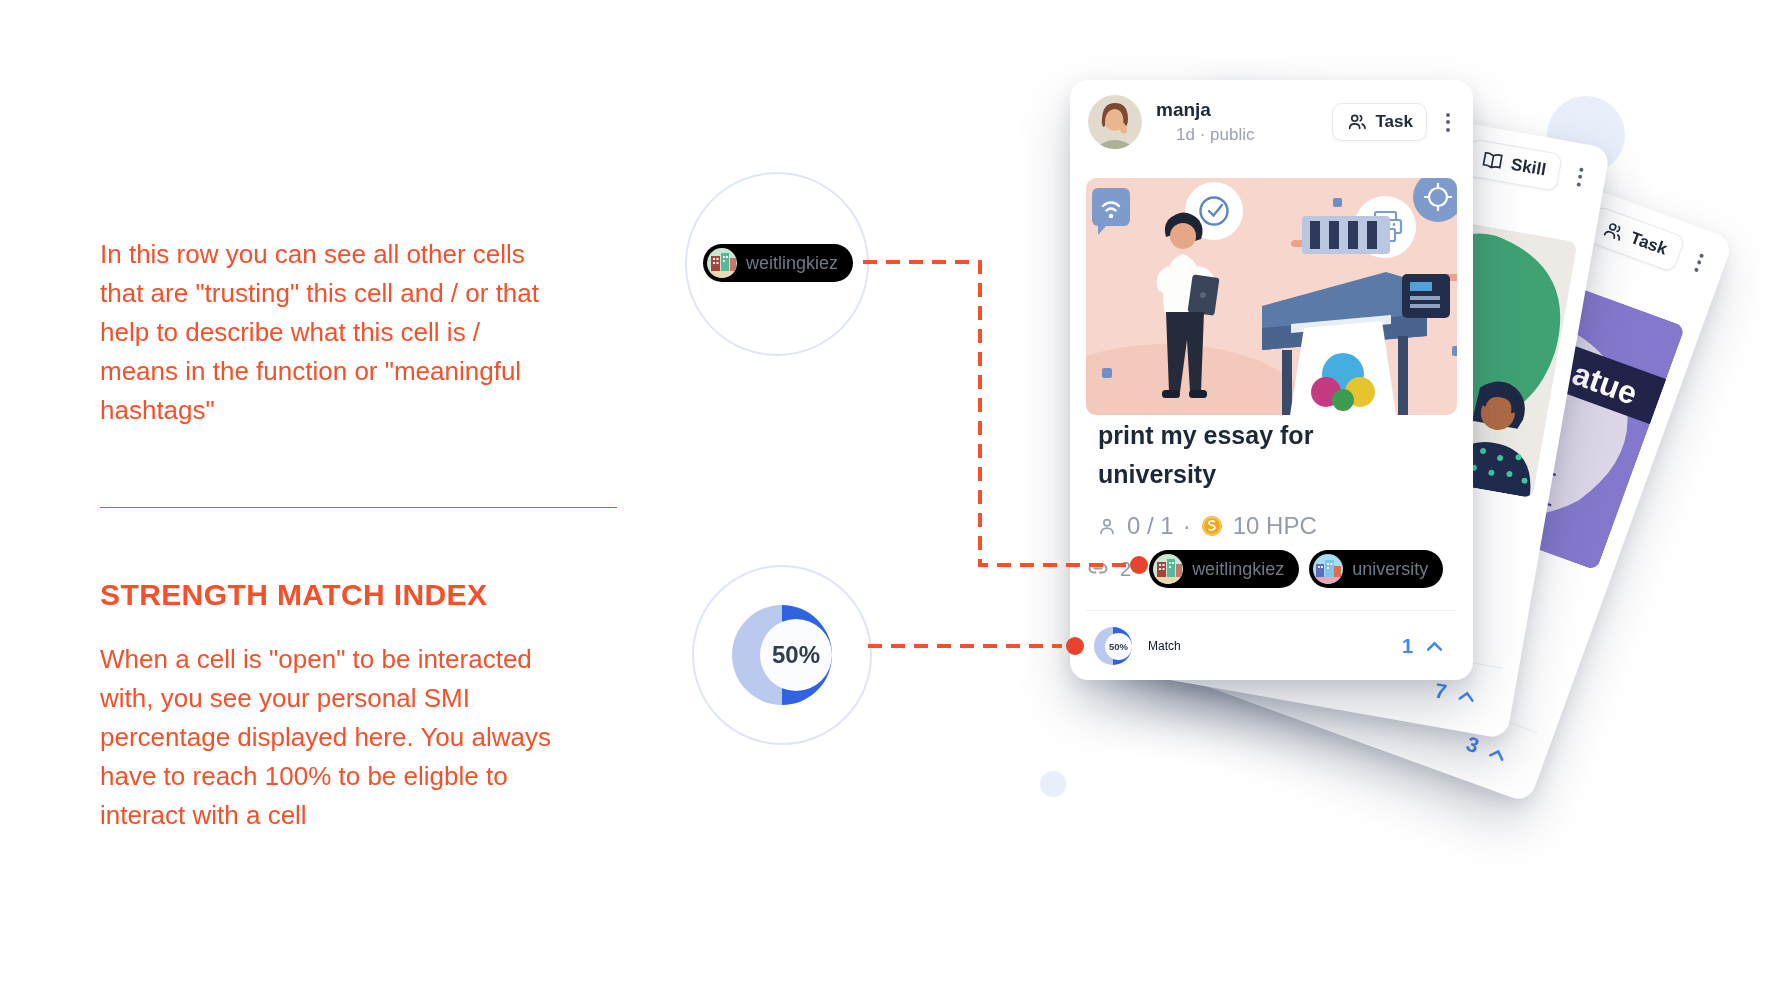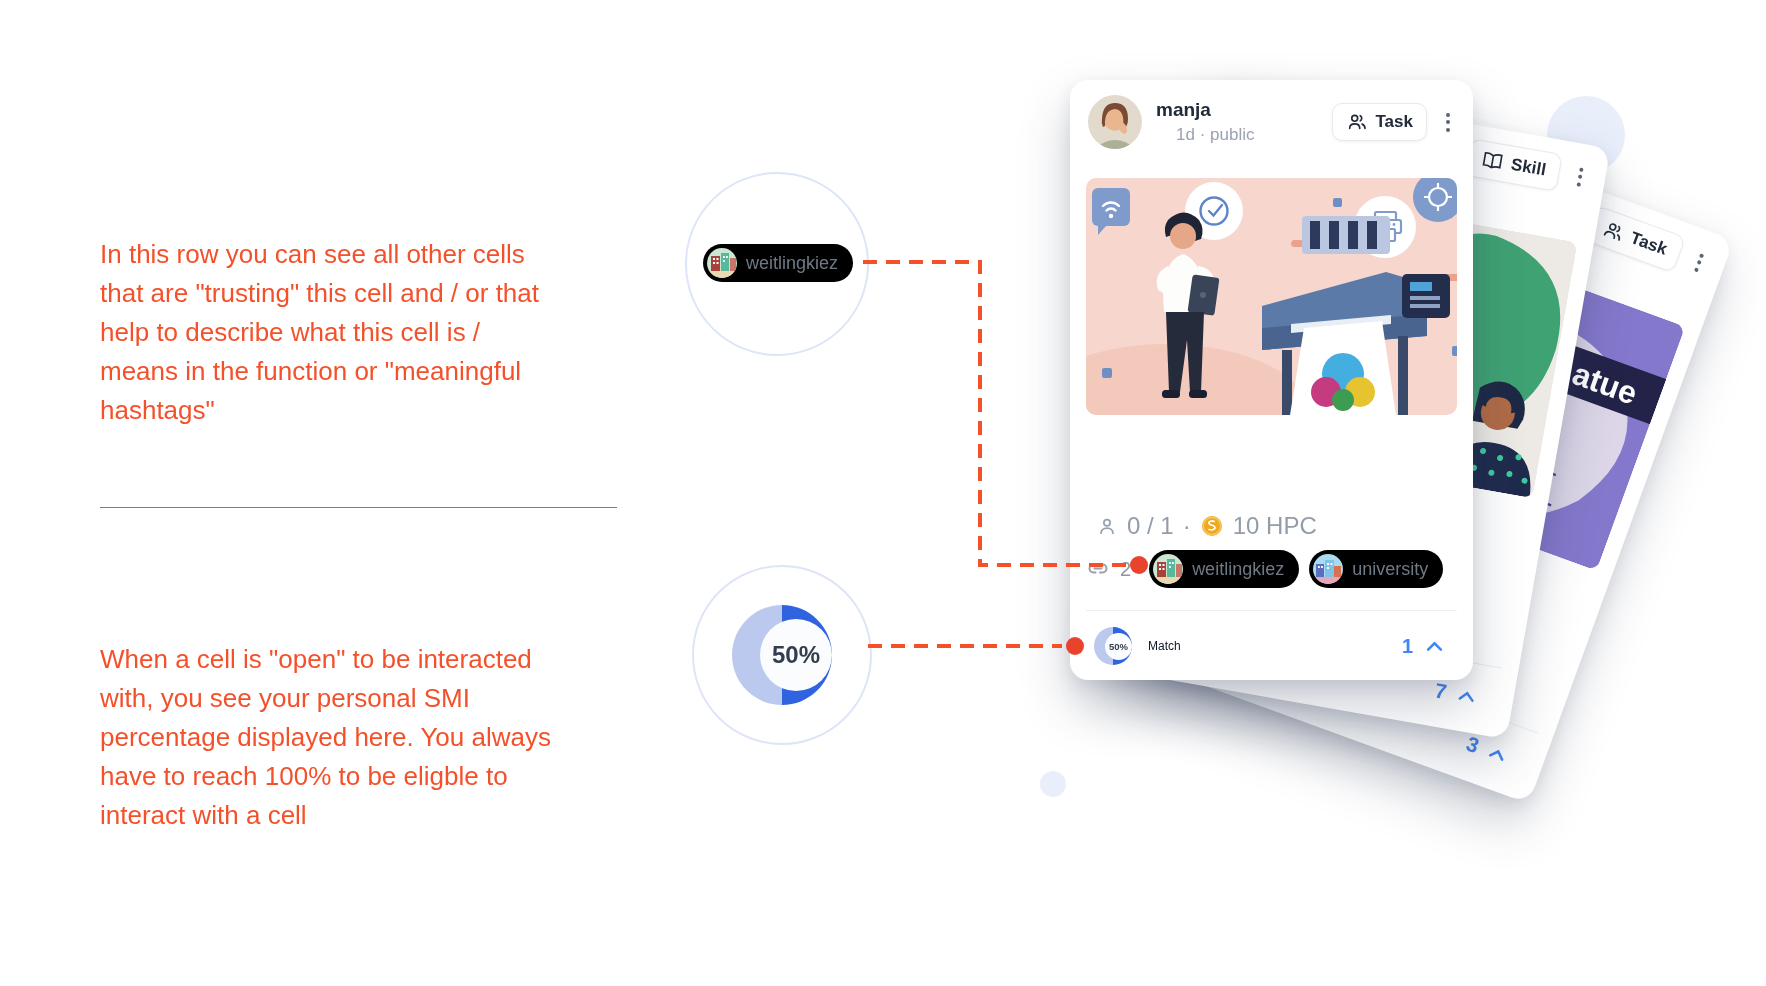--- a/index.html
+++ b/index.html
@@ -65,20 +65,21 @@
 
   <div class="decor-dot" style="left:1547px;top:96px;width:78px;height:78px;"></div>
   <div class="decor-dot" style="left:1040px;top:771px;width:26px;height:26px;"></div>
 
   <div class="ann-body" style="left:100px;top:235px;width:530px;">In this row you can see all other cells
 that are "trusting" this cell and / or that
 help to describe what this cell is /
 means in the function or "meaningful
 hashtags"</div>
   <div class="ann-divider" style="left:100px;top:507px;width:517px;"></div>
+  <div class="ann-title" style="left:100px;top:578px;">STRENGTH MATCH INDEX</div>
   <div class="ann-body" style="left:100px;top:640px;width:540px;">When a cell is "open" to be interacted
 with, you see your personal SMI
 percentage displayed here. You always
 have to reach 100% to be eligble to
 interact with a cell</div>
 
   <div class="big-circle z10" style="left:685px;top:172px;width:180px;height:180px;">
     <div class="chip" style="position:absolute;left:16px;top:70px;">
       <span class="chip-avatar">
         <svg width="30" height="30" viewBox="0 0 30 30">
@@ -291,20 +292,21 @@
           <path d="M82 88 q-15 7 -10 24 l10 6 5 -9 z" fill="#FDFDFB"></path>
           <rect x="104" y="98" width="27" height="38" rx="3" fill="#3A4458" transform="rotate(8 117 117)"></rect>
           <circle cx="117" cy="117" r="3" fill="#5A6478"></circle>
           <path d="M80 134 h38 l-3 80 h-11 l-3 -52 -7 52 h-11 z" fill="#252B3B"></path>
           <rect x="76" y="212" width="18" height="8" rx="3.5" fill="#1B2030"></rect>
           <rect x="103" y="212" width="18" height="8" rx="3.5" fill="#1B2030"></rect>
         </g>
       </svg>
     </div>
 
+    <div class="card-title">print my essay for university</div>
 
     <div class="meta-row">
       <svg width="22" height="22" viewBox="0 0 24 24">
           <g stroke="#98A1AE" stroke-width="1.9" fill="none" stroke-linecap="round">
             <circle cx="12" cy="8.5" r="3.4"></circle>
             <path d="M5.5 20c0-3.8 3-5.8 6.5-5.8s6.5 2 6.5 5.8"></path>
           </g>
         </svg>
       <span>0 / 1</span>
       <span>·</span>

